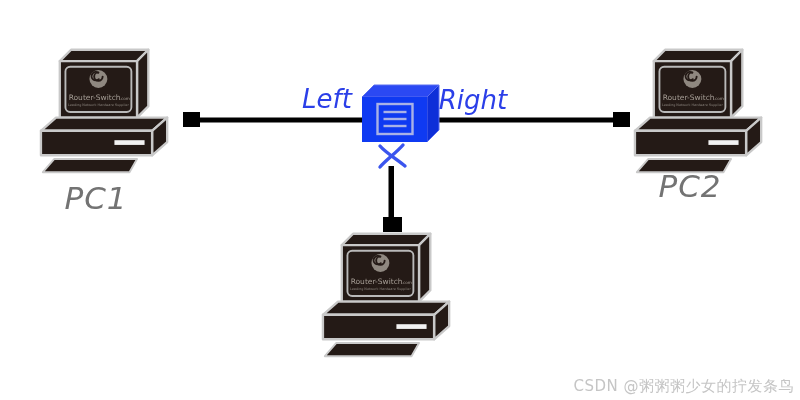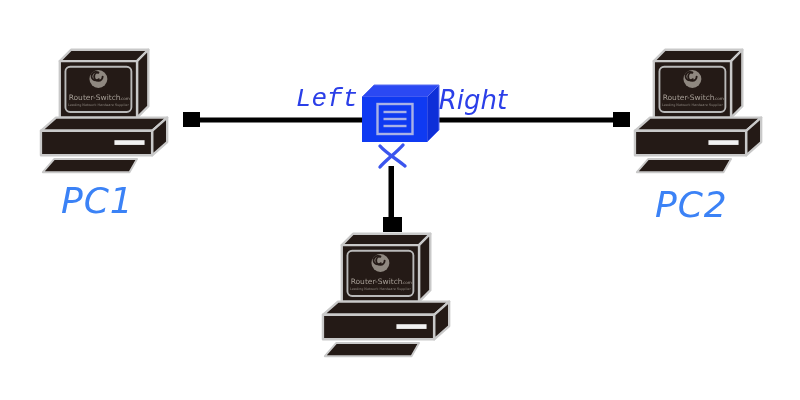--- a/index.html
+++ b/index.html
@@ -9,24 +9,24 @@
     background:#ffffff;
     overflow:hidden;
     font-family:"DejaVu Sans", sans-serif;
   }
   .layer{position:absolute;left:0;top:0;}
   .pc{position:absolute;}
   .node-label{
     position:absolute;
     width:70px;
     text-align:center;
-    font-size:36px;
+    font-size:31px;
     font-style:italic;
     font-weight:500;
-    color:#3b82f6;
+    color:#737373;
     letter-spacing:1px;
     font-family:"DejaVu Sans", sans-serif;
   }
   .port-label{
     position:absolute;
     width:80px;
     text-align:center;
     font-size:26px;
     font-style:italic;
     font-weight:500;
@@ -114,19 +114,20 @@
       <use href="#computer-icon"></use>
     </svg>
   <svg class="pc" style="left:630px;top:46px;" width="138" height="130" viewBox="0 0 144 138">
       <use href="#computer-icon"></use>
     </svg>
   <svg class="pc" style="left:318px;top:230px;" width="138" height="130" viewBox="0 0 144 138">
       <use href="#computer-icon"></use>
     </svg>
 
   <div class="node-label" style="left:61px;top:180px;">PC1</div>
-  <div class="node-label" style="left:655px;top:184px;">PC2</div>
+  <div class="node-label" style="left:655px;top:168px;">PC2</div>
 
-  <div class="port-label" style="left:287px;top:84px;font-family:Liberation Mono, monospace;">Left</div>
+  <div class="port-label" style="left:287px;top:84px;">Left</div>
   <div class="port-label" style="left:433px;top:85px;text-align:center;">Right</div>
 
+  <div class="watermark">CSDN @粥粥粥少女的拧发条鸟</div>
 
 </div>
 
 </body></html>

